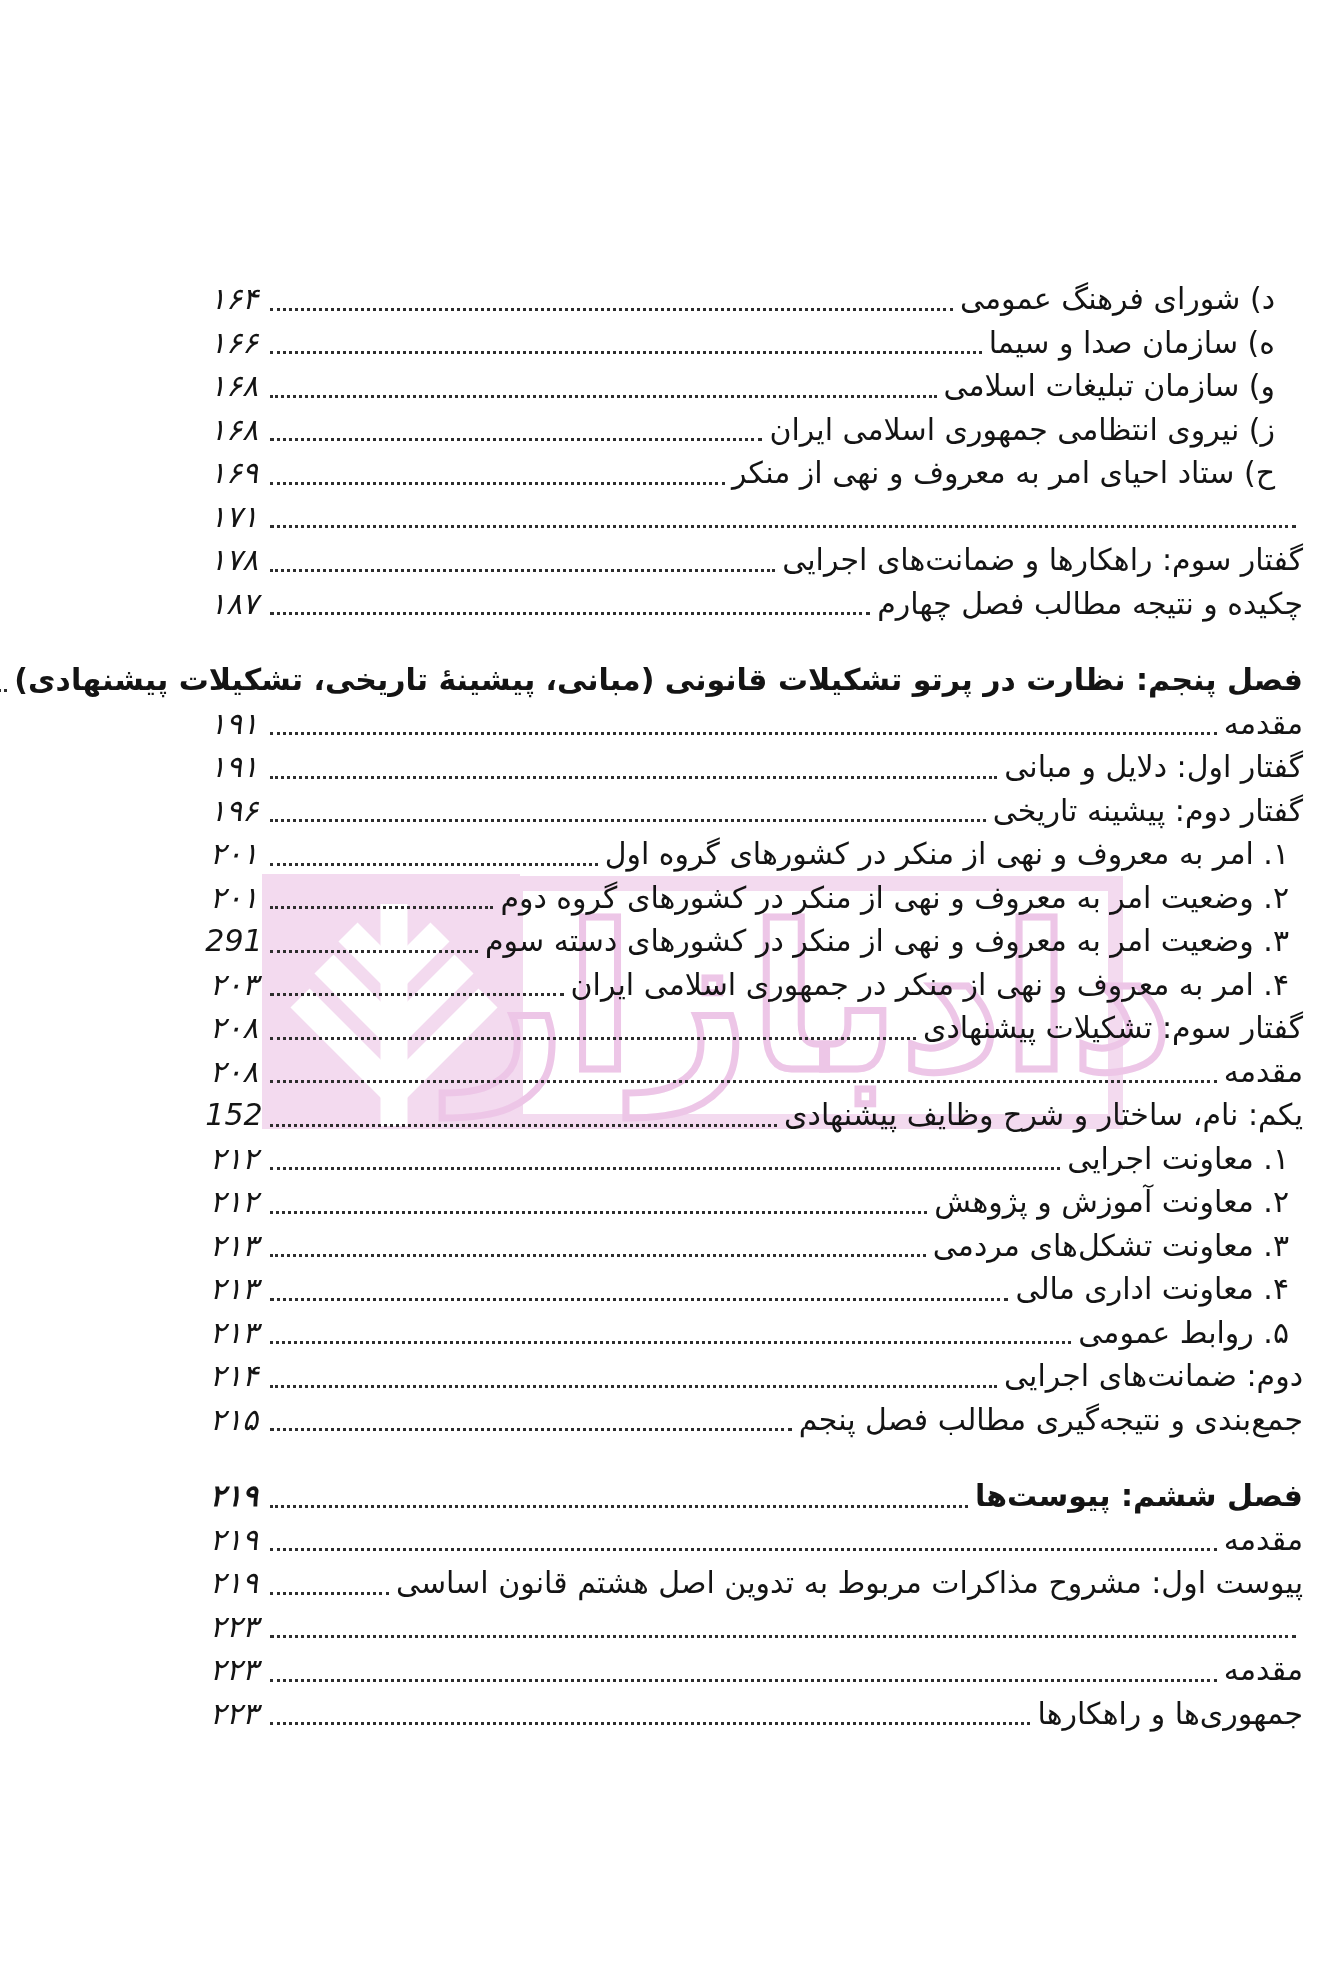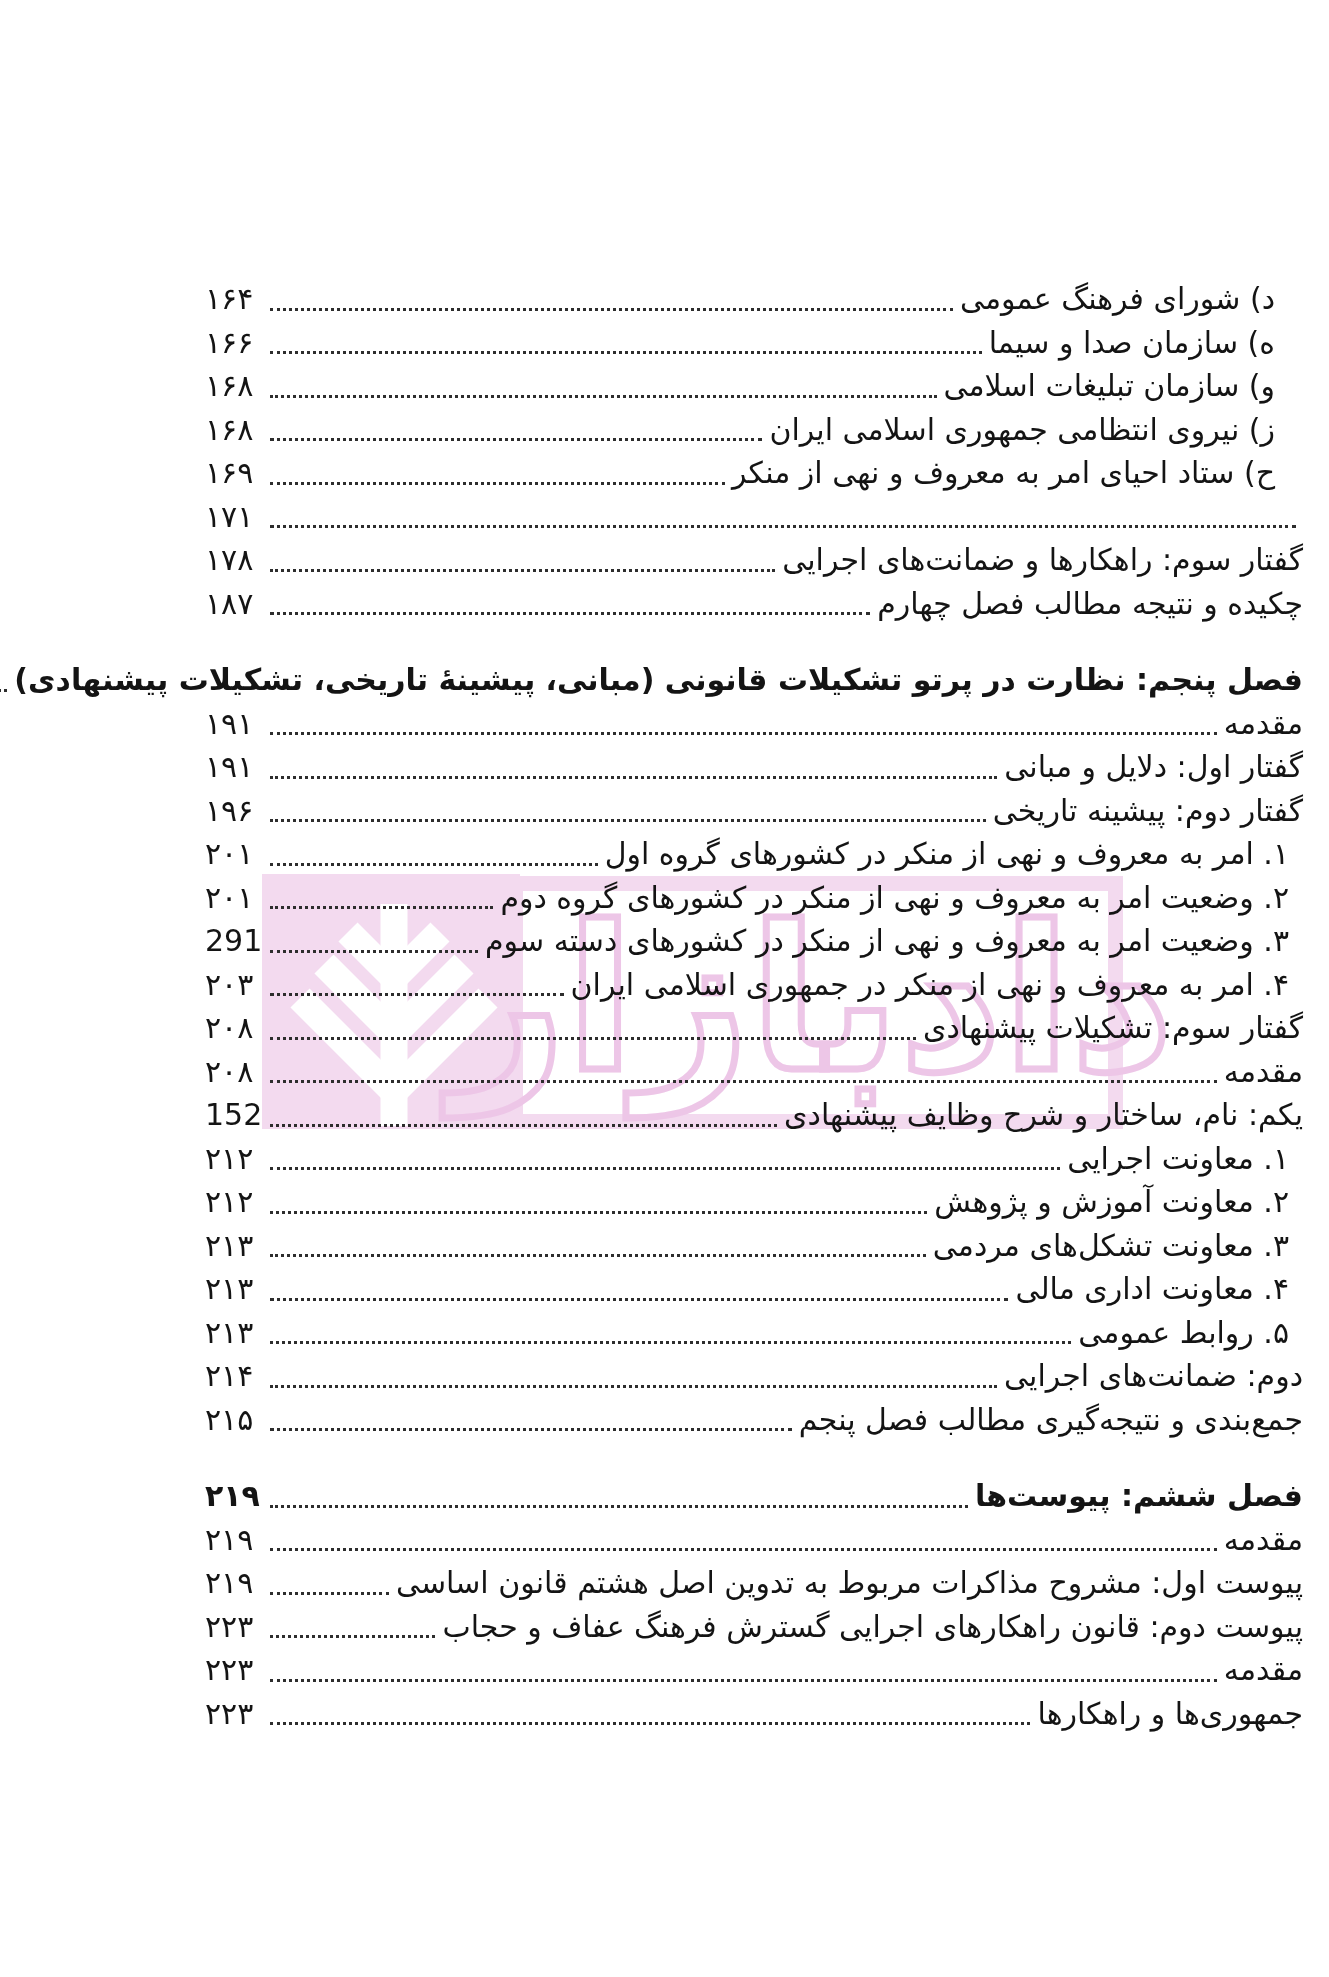--- a/index.html
+++ b/index.html
@@ -39,21 +39,21 @@
     display:flex;align-items:center;height:43.5px;
     font-size:30px;white-space:nowrap;
   }
   .row .label{flex:0 0 auto;letter-spacing:0;}
   .row .dots{
     flex:1 1 auto;min-width:16px;height:15px;margin:0 7px;
     border-bottom:3px dotted #2d2d2d;
     transform:translateY(3px);
   }
   .row .pagenum{
-    flex:0 0 auto;min-width:58px;direction:ltr;text-align:left;
+    flex:0 0 auto;min-width:58px;direction:ltr;text-align:center;font-style:italic;
   }
   .row.bold{font-weight:bold;font-size:30px;}
   .row.ind1{padding-right:14px;}
   .row.ind2{padding-right:28px;}
 </style>
 </head>
 <body>
 
 <div class="page">
 
@@ -249,21 +249,20 @@
       <span class="pagenum">۲۱۹</span>
     </div>
 
     <div class="row">
       <span class="label">پیوست اول: مشروح مذاکرات مربوط به تدوین اصل هشتم قانون اساسی</span>
       <span class="dots"></span>
       <span class="pagenum">۲۱۹</span>
     </div>
 
     <div class="row">
-      <span class="label">پیوست دوم: قانون راهکارهای اجرایی گسترش فرهنگ عفاف و حجاب</span>
       <span class="dots"></span>
       <span class="pagenum">۲۲۳</span>
     </div>
 
     <div class="row">
       <span class="label">مقدمه</span>
       <span class="dots"></span>
       <span class="pagenum">۲۲۳</span>
     </div>
 

